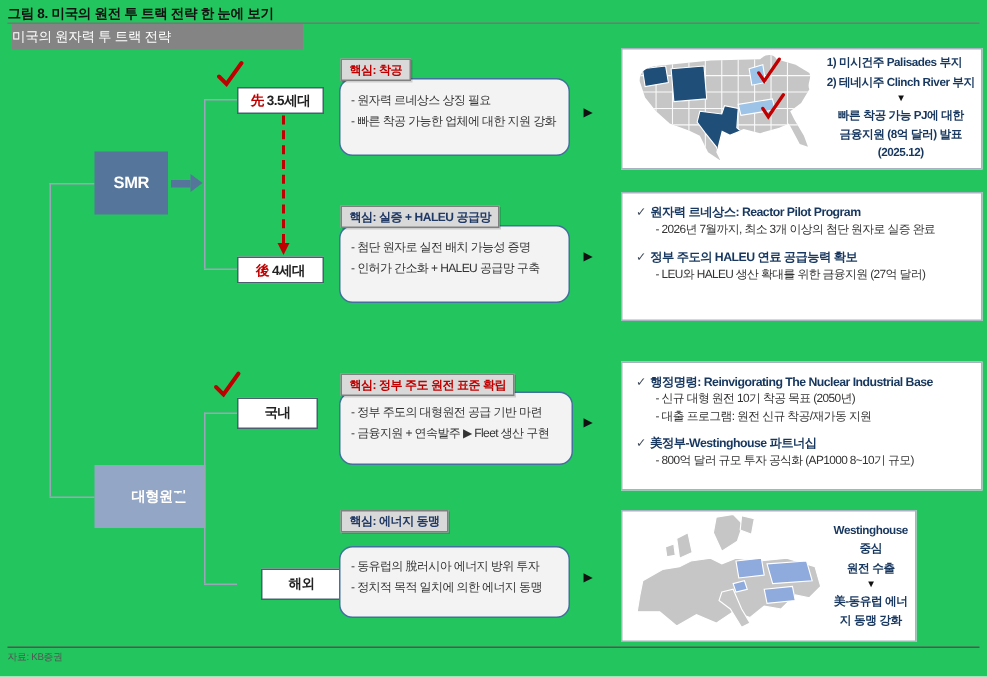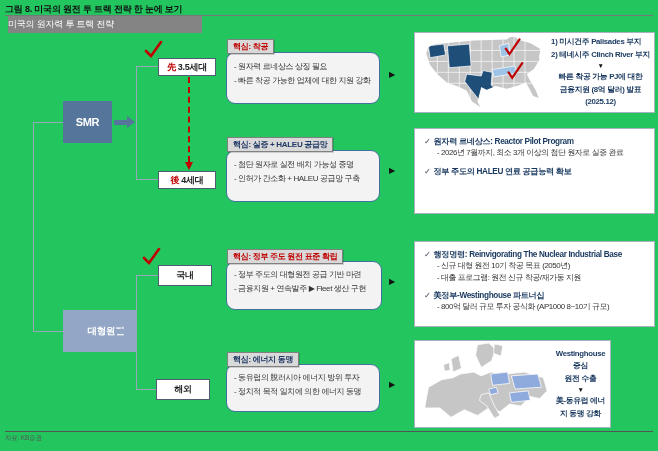--- a/index.html
+++ b/index.html
@@ -25,21 +25,21 @@
   .large-node{left:63px;top:310px;width:62px;height:42px;background:#93a6c5;font-size:9.5px;padding-left:12px;}
 
   .branch-box{
     position:absolute;background:#fff;border:1px solid #4e5e70;font-size:9px;font-weight:bold;color:#222;
     display:flex;align-items:center;justify-content:center;letter-spacing:-0.3px;
   }
   .branch-box .pfx{color:#c00000;margin-right:2px;}
   .gen35-box{left:158px;top:58px;width:56px;height:16px;}
   .gen4-box{left:158px;top:171px;width:56px;height:16px;}
   .domestic-box{left:158px;top:265px;width:52px;height:19px;}
-  .overseas-box{left:156px;top:379px;width:52px;height:19px;}
+  .overseas-box{left:174px;top:379px;width:52px;height:19px;}
 
   .check-mark{position:absolute;}
 
   
   .arrow-blue{position:absolute;width:22px;height:12px;}
   .arrow-blue .shaft{position:absolute;left:0;top:3.5px;width:13px;height:5px;}
   .arrow-blue .tip{position:absolute;left:13px;top:0;width:0;height:0;border-top:6px solid transparent;border-bottom:6px solid transparent;border-left:8px solid #000;}
   .a-smr .shaft{background:#56759b;} .a-smr .tip{border-left-color:#56759b;}
   .a-big .shaft{background:#93a6c5;} .a-big .tip{border-left-color:#93a6c5;}
 
@@ -148,21 +148,21 @@
   </div>
 
   <div class="core-box" style="left:226px;top:261px;width:154px;height:47px;"></div>
   <div class="core-tab tab-red" style="left:227px;top:249px;">핵심: 정부 주도 원전 표준 확립</div>
   <div class="core-bullets" style="left:234px;top:268px;">
     <div>- 정부 주도의 대형원전 공급 기반 마련</div>
     <div>- 금융지원 + 연속발주 ▶ Fleet 생산 구현</div>
   </div>
 
   <div class="core-box" style="left:226px;top:364px;width:152px;height:46px;"></div>
-  <div class="core-tab tab-navy" style="left:227px;top:352px;">핵심: 에너지 동맹</div>
+  <div class="core-tab tab-navy" style="left:227px;top:340px;">핵심: 에너지 동맹</div>
   <div class="core-bullets" style="left:234px;top:371px;">
     <div>- 동유럽의 脫러시아 에너지 방위 투자</div>
     <div>- 정치적 목적 일치에 의한 에너지 동맹</div>
   </div>
 
   <div class="tri-right" style="left:389px;top:71px;">▶</div>
   <div class="tri-right" style="left:389px;top:167px;">▶</div>
   <div class="tri-right" style="left:389px;top:278px;">▶</div>
   <div class="tri-right" style="left:389px;top:381px;">▶</div>
 
@@ -214,20 +214,21 @@
   </div>
 
   <div class="panel" style="left:414px;top:128px;width:241px;height:86px;">
     <div class="panel-list">
       <div class="p-item">
         <div class="p-head"><span class="chk">✓</span><span>원자력 르네상스: Reactor Pilot Program</span></div>
         <div class="p-sub">- 2026년 7월까지, 최소 3개 이상의 첨단 원자로 실증 완료</div>
       </div>
       <div class="p-item">
         <div class="p-head"><span class="chk">✓</span><span>정부 주도의 HALEU 연료 공급능력 확보</span></div>
+        <div class="p-sub">- LEU와 HALEU 생산 확대를 위한 금융지원 (27억 달러)</div>
       </div>
     </div>
   </div>
 
   <div class="panel" style="left:414px;top:241px;width:241px;height:86px;">
     <div class="panel-list">
       <div class="p-item">
         <div class="p-head"><span class="chk">✓</span><span>행정명령: Reinvigorating The Nuclear Industrial Base</span></div>
         <div class="p-sub">- 신규 대형 원전 10기 착공 목표 (2050년)</div>
         <div class="p-sub">- 대출 프로그램: 원전 신규 착공/재가동 지원</div>

